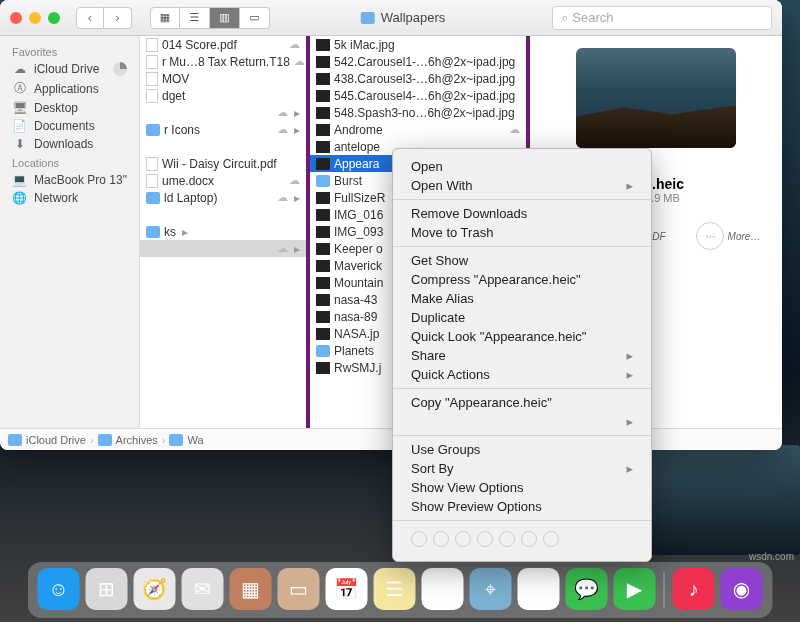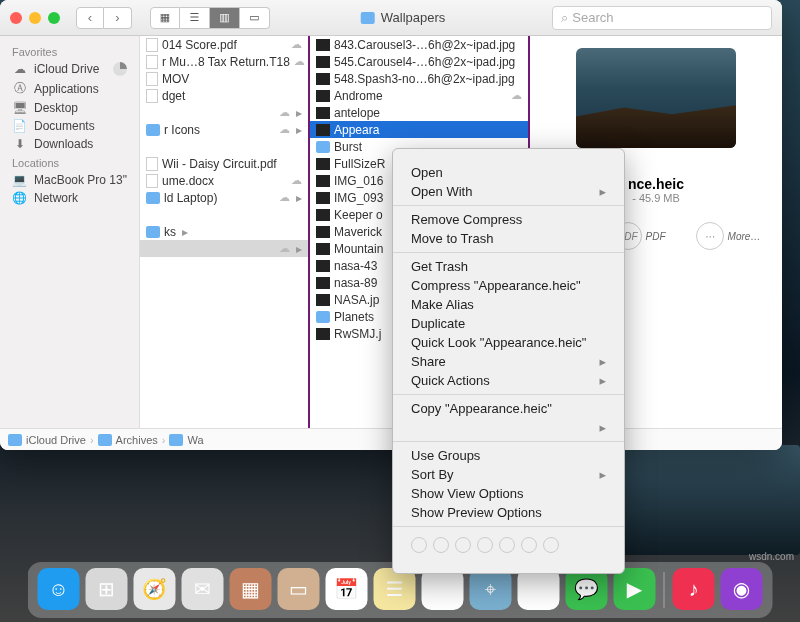--- a/index.html
+++ b/index.html
@@ -25,21 +25,21 @@
 .folder-ico { width: 14px; height: 12px; background: #6db3f2; border-radius: 2px; position: relative; }
 .search-box { margin-left: auto; width: 220px; height: 24px; background: #fff; border: 1px solid #d0d0d0; border-radius: 4px; display: flex; align-items: center; padding: 0 8px; color: #aaa; font-size: 13px; gap: 4px; }
 
 .body { flex: 1; display: flex; min-height: 0; }
 .sidebar { width: 140px; background: #f2f0f1; border-right: 1px solid #ddd; padding: 6px 0; font-size: 12px; }
 .sb-head { padding: 4px 12px 2px; color: #888; font-size: 11px; font-weight: 500; }
 .sb-item { display: flex; align-items: center; gap: 6px; padding: 2px 12px; color: #444; }
 .sb-ico { width: 16px; text-align: center; color: #777; }
 .pie { width: 14px; height: 14px; border-radius: 50%; background: conic-gradient(#888 0 25%, #ddd 25% 100%); margin-left: auto; }
 
-.col { border-right: 2px solid #701a75; overflow: hidden; font-size: 12px; color: #333; }
+.col { border-right: 4px solid #701a75; overflow: hidden; font-size: 12px; color: #333; }
 .col1 { width: 170px; }
 .col2 { width: 220px; }
 .row { display: flex; align-items: center; height: 17px; padding: 0 6px; gap: 4px; white-space: nowrap; overflow: hidden; }
 .row.sel { background: #1f6fd8; color: #fff; }
 .row.hi { background: #d8d8d8; }
 .f-ico { width: 14px; height: 12px; flex-shrink: 0; display: inline-flex; align-items: center; justify-content: center; }
 .folder { background: #6db3f2; border-radius: 2px; }
 .img-ico { background: #222; width: 14px; height: 12px; }
 .doc-ico { background: #fff; border: 1px solid #ccc; width: 12px; height: 14px; }
 .cloud { margin-left: auto; color: #bbb; font-size: 11px; }
@@ -50,21 +50,21 @@
 .pv-thumb::after { content:''; position:absolute; bottom:0; left:0; right:0; height:45%; background: linear-gradient(180deg,#3a2a1a,#1a1008); clip-path: polygon(0 30%, 30% 10%, 60% 25%, 100% 5%, 100% 100%, 0 100%); }
 .pv-name { margin-top: 28px; font-size: 14px; font-weight: 600; }
 .pv-meta { font-size: 11px; color: #888; }
 .pv-actions { margin-top: 18px; display: flex; gap: 30px; }
 .pv-act { display: flex; align-items: center; gap: 4px; font-size: 10px; color: #666; font-style: italic; }
 .pv-circ { width: 28px; height: 28px; border: 1px solid #ccc; border-radius: 50%; display:flex; align-items:center; justify-content:center; color:#888; }
 
 .pathbar { height: 22px; border-top: 1px solid #ddd; background: #fafafa; display: flex; align-items: center; padding: 0 8px; font-size: 11px; color: #666; gap: 4px; }
 .pathbar .sep { color: #bbb; }
 
-.ctx { position: absolute; left: 392px; top: 148px; width: 233px; background: #f0f0f0; border: 1px solid #bbb; border-radius: 6px; box-shadow: 0 8px 30px rgba(0,0,0,.35); padding: 14px 0; font-size: 13px; z-index: 10; }
+.ctx { position: absolute; left: 392px; top: 148px; width: 260px; background: #f0f0f0; border: 1px solid #bbb; border-radius: 6px; box-shadow: 0 8px 30px rgba(0,0,0,.35); padding: 8px 0; font-size: 13px; z-index: 10; }
 .ctx-item { padding: 2px 18px; color: #222; display: flex; align-items: center; }
 .ctx-item .sub { margin-left: auto; color: #888; }
 .ctx-sep { height: 1px; background: #d5d5d5; margin: 4px 0; }
 .ctx-tags { display: flex; gap: 6px; padding: 6px 18px; }
 .tag-c { width: 16px; height: 16px; border-radius: 50%; border: 1px solid #ccc; }
 
 .desktop-thumb { position: absolute; right: 0; top: 445px; width: 180px; height: 110px; border-radius: 4px; background: linear-gradient(180deg,#3a5a6a,#0a1820); opacity: .9; }
 
 .dock { position: absolute; bottom: 4px; left: 50%; transform: translateX(-50%); height: 56px; background: rgba(255,255,255,.25); border-radius: 14px; padding: 6px 10px; display: flex; gap: 6px; backdrop-filter: blur(10px); }
 .dock-ico { width: 42px; height: 42px; border-radius: 10px; display:flex; align-items:center; justify-content:center; font-size:20px; color:#fff; }
@@ -196,21 +196,29 @@
         </div>
         <div class="row hi">
           <span></span>
           <span class="cloud">☁</span>
           <span class="arrow">▸</span>
         </div>
       </div>
     <div class="col col2" id="col2">
         <div class="row">
           <span class="f-ico img-ico"></span>
-          <span>843.Carousel3-…6h@2x~ipad.jpg</span>
+          <span>5k iMac.jpg</span>
+        </div>
+        <div class="row">
+          <span class="f-ico img-ico"></span>
+          <span>542.Carousel1-…6h@2x~ipad.jpg</span>
+        </div>
+        <div class="row">
+          <span class="f-ico img-ico"></span>
+          <span>438.Carousel3-…6h@2x~ipad.jpg</span>
         </div>
         <div class="row">
           <span class="f-ico img-ico"></span>
           <span>545.Carousel4-…6h@2x~ipad.jpg</span>
         </div>
         <div class="row">
           <span class="f-ico img-ico"></span>
           <span>548.Spash3-no…6h@2x~ipad.jpg</span>
         </div>
         <div class="row">
@@ -313,28 +321,28 @@
 <div class="ctx" id="ctx">
     <div class="ctx-item">
       <span>Open</span>
     </div>
     <div class="ctx-item">
       <span>Open With</span>
       <span class="sub">▸</span>
     </div>
     <div class="ctx-sep"></div>
     <div class="ctx-item">
-      <span>Remove Compress</span>
+      <span>Remove Downloads</span>
     </div>
     <div class="ctx-item">
       <span>Move to Trash</span>
     </div>
     <div class="ctx-sep"></div>
     <div class="ctx-item">
-      <span>Get Trash</span>
+      <span>Get Show</span>
     </div>
     <div class="ctx-item">
       <span>Compress "Appearance.heic"</span>
     </div>
     <div class="ctx-item">
       <span>Make Alias</span>
     </div>
     <div class="ctx-item">
       <span>Duplicate</span>
     </div>

